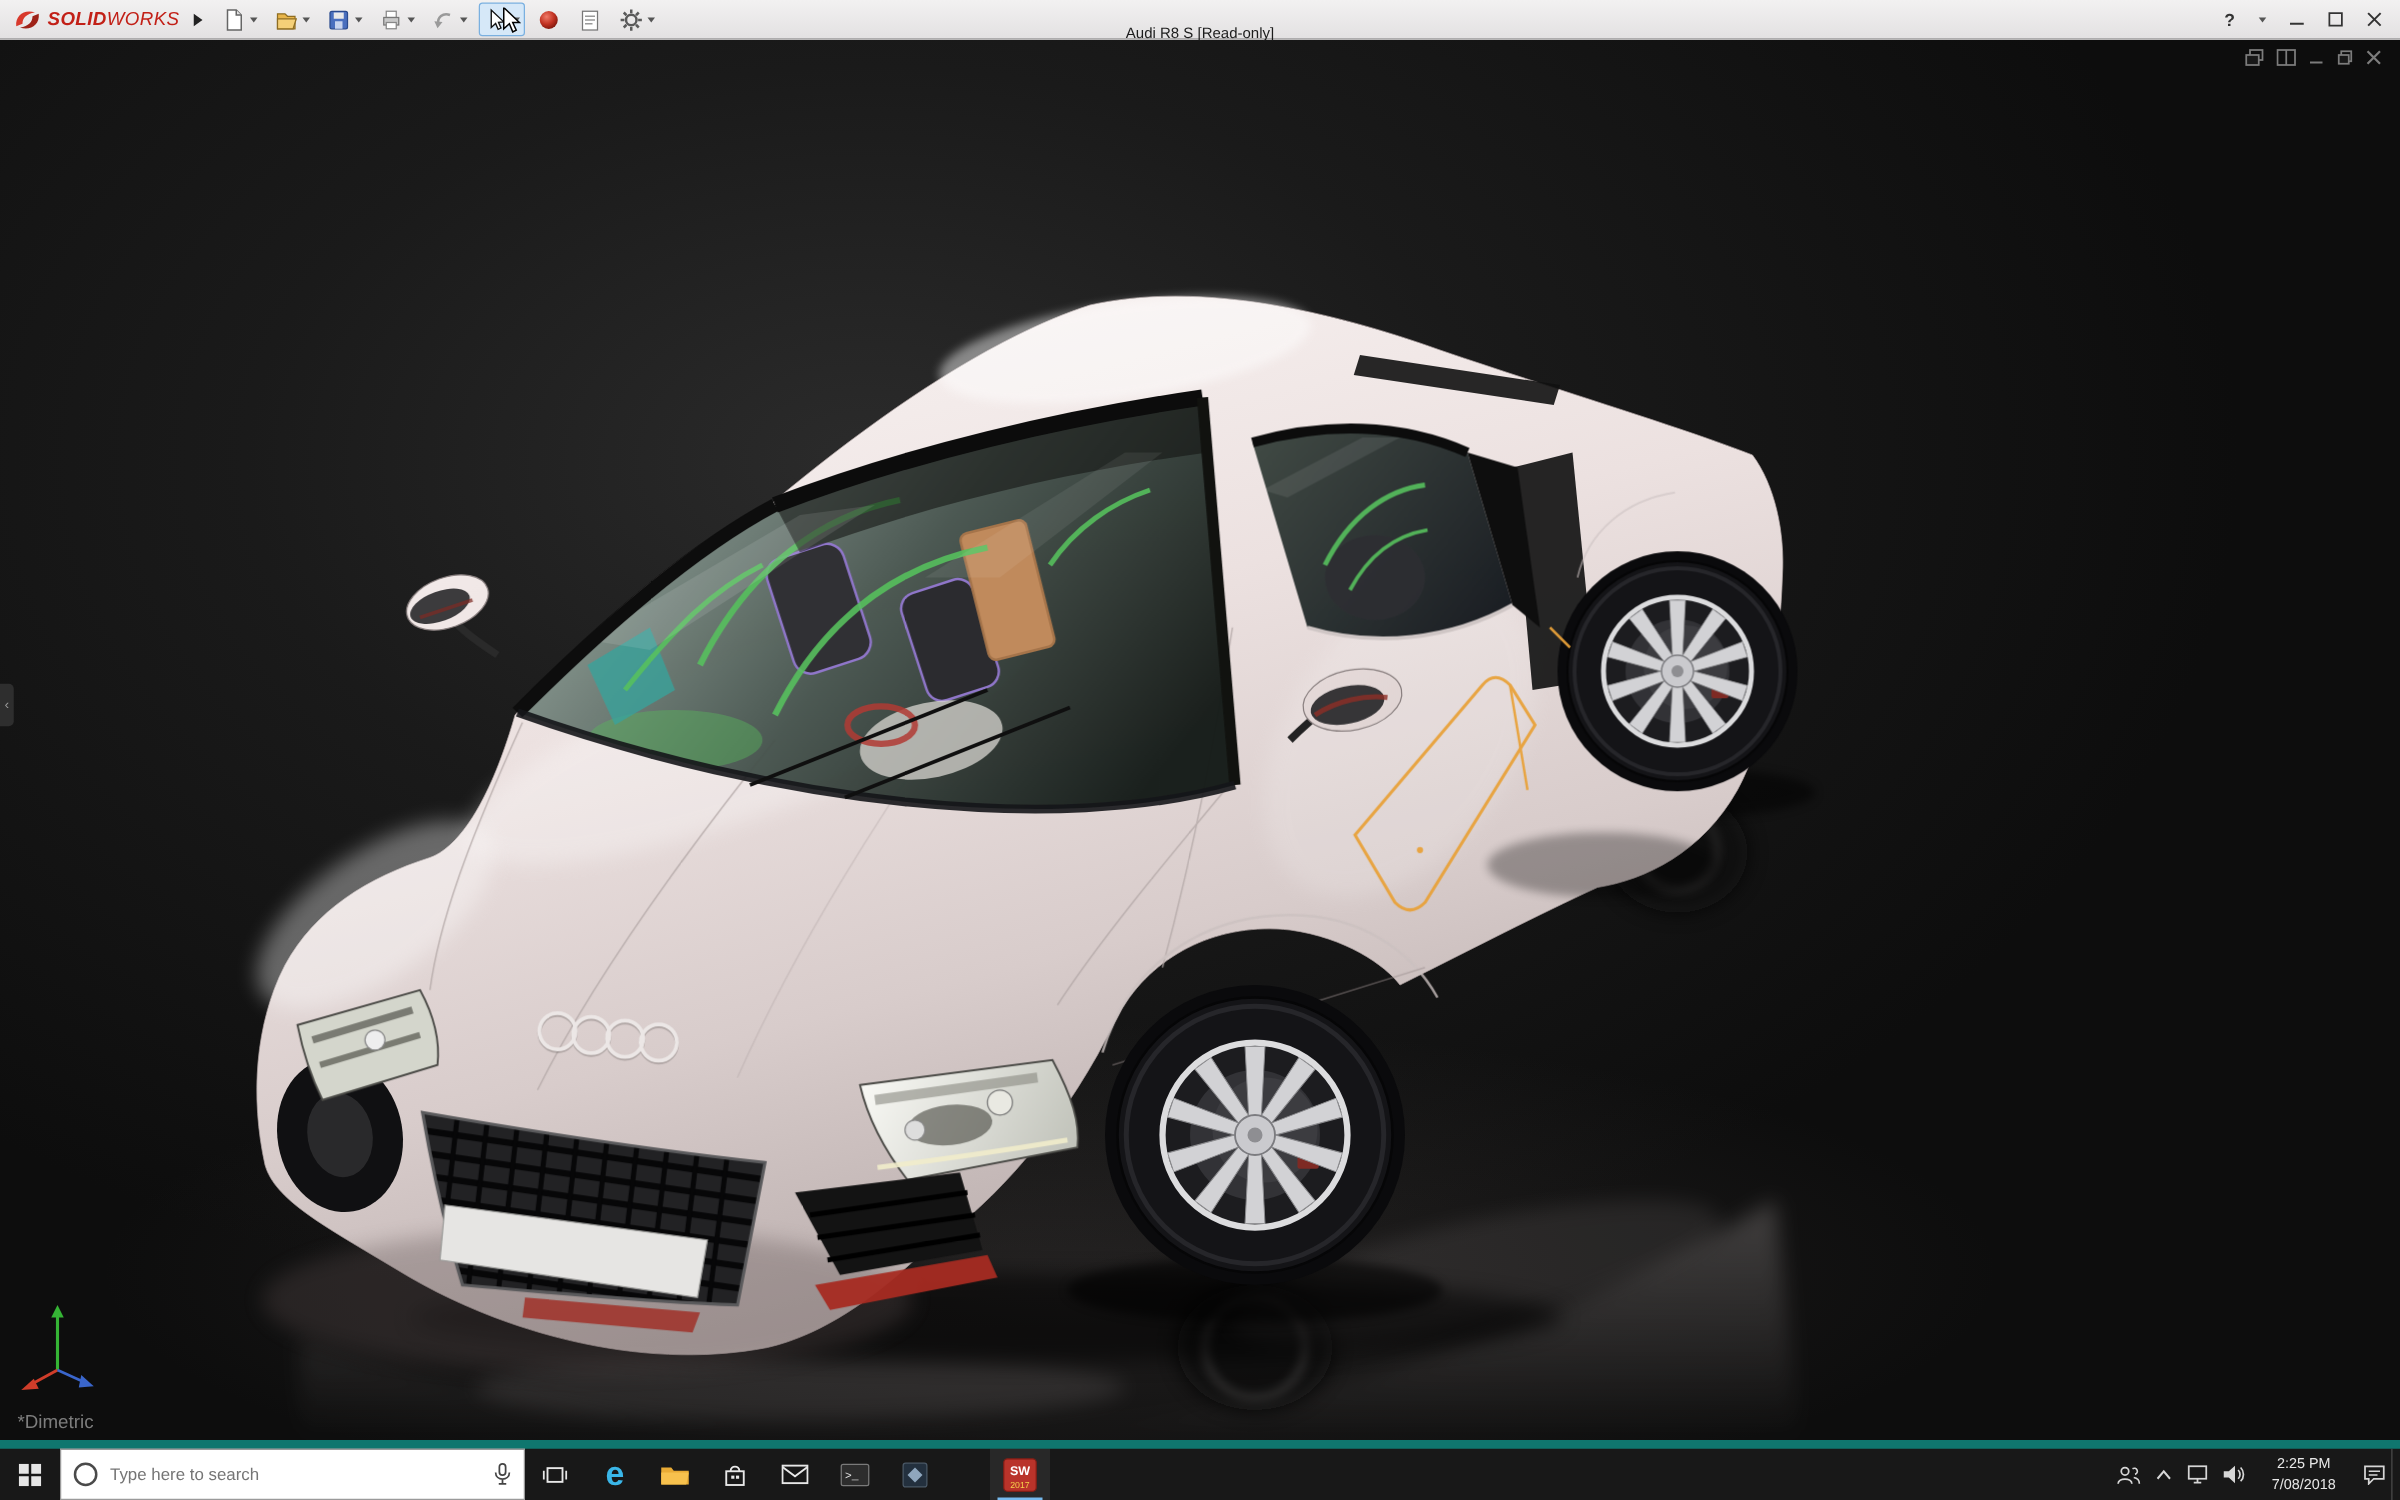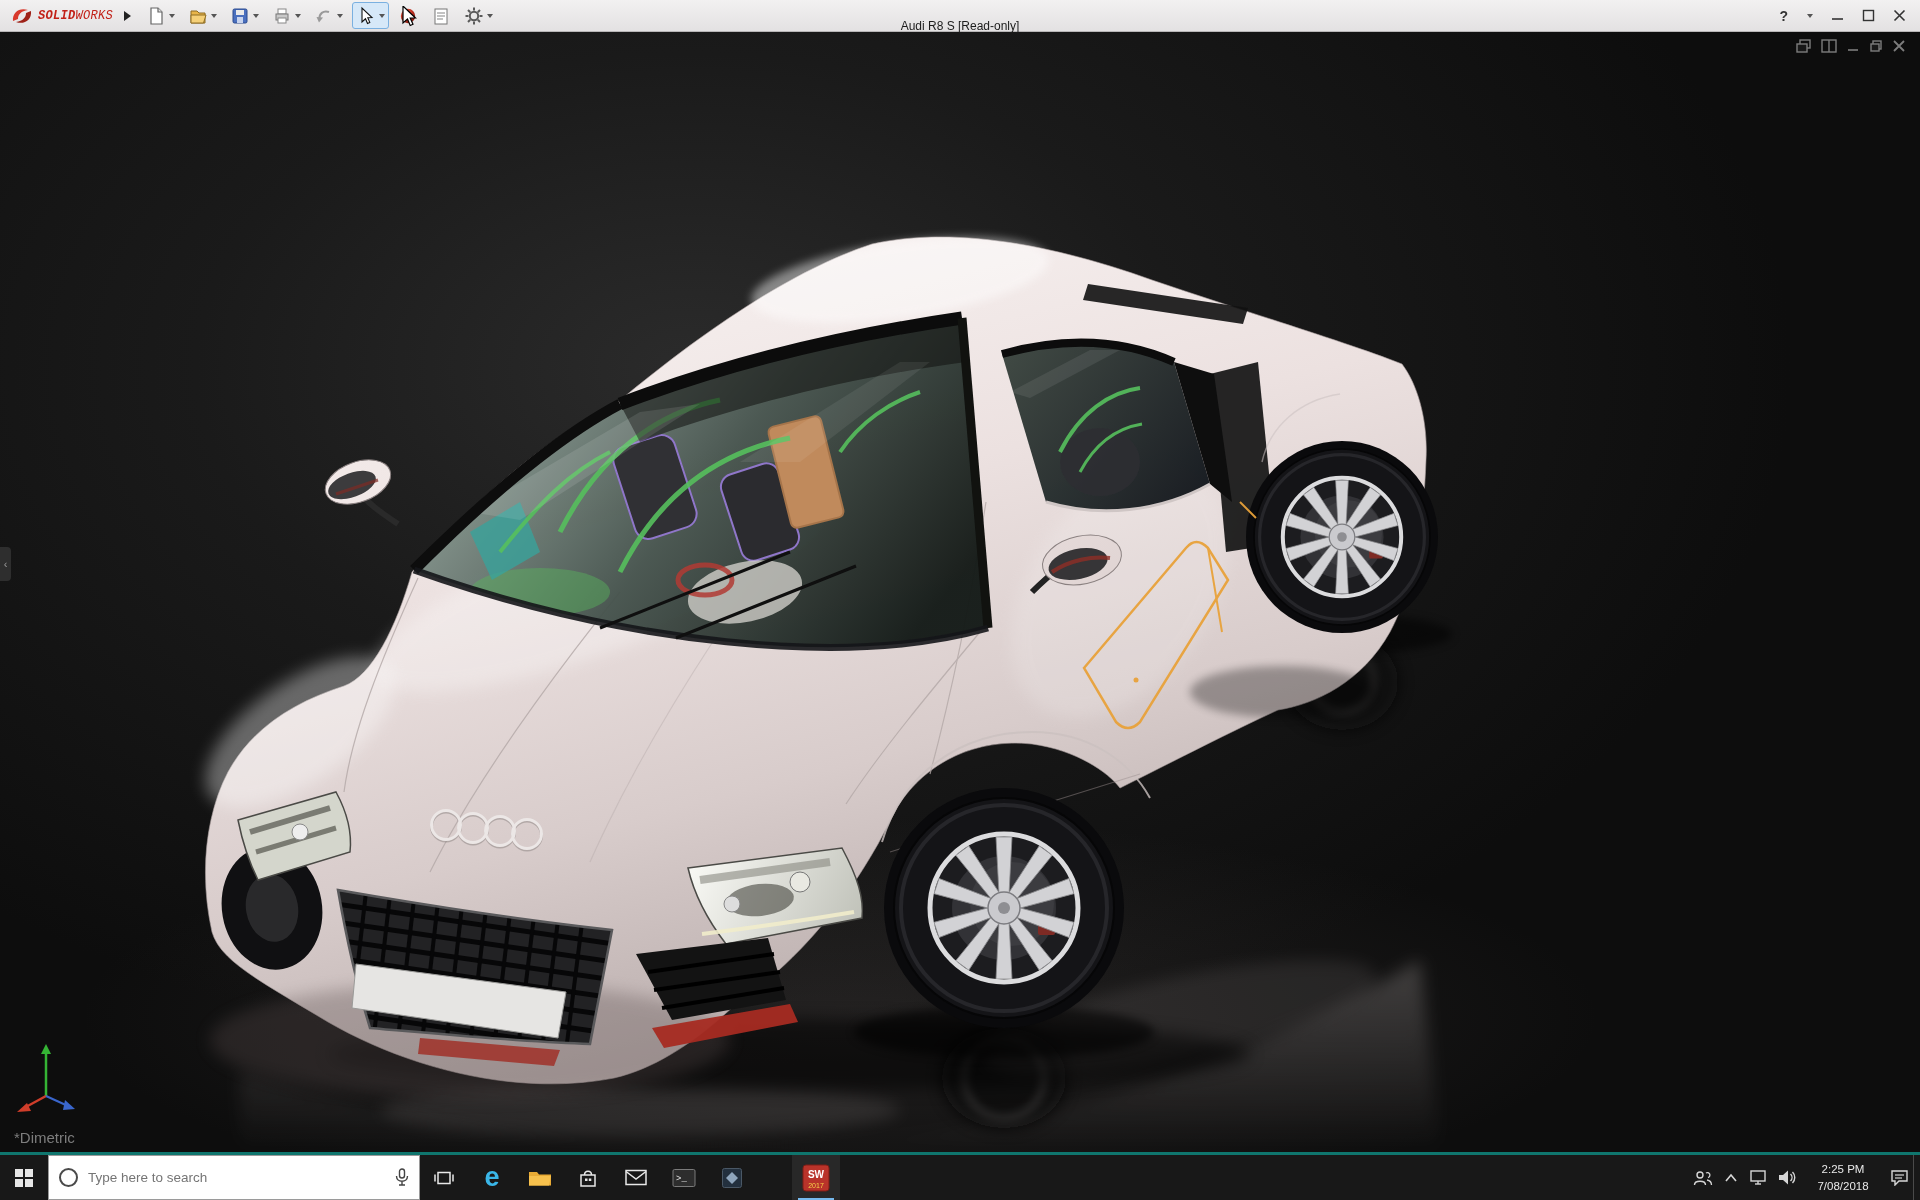--- a/index.html
+++ b/index.html
@@ -5,21 +5,21 @@
   * { margin:0; padding:0; box-sizing:border-box; user-select:none; }
   html,body { width:1920px; height:1200px; overflow:hidden; background:#000;
               font-family:"Liberation Sans", sans-serif; }
   .screen { position:relative; width:1920px; height:1200px; }
 
   
   .titlebar { position:absolute; top:0; left:0; width:100%; height:32px;
     background:linear-gradient(#f2f1f1,#e3e1e2); border-bottom:1px solid #b8b6b7;
     display:flex; align-items:center; padding:0 8px; z-index:20; }
   .brand { display:flex; align-items:center; gap:4px; padding:0 8px 0 2px; }
-  .brand .word { font-size:12px; font-style:italic; letter-spacing:.3px; color:#c22017;font-family:Liberation Mono, monospace; }
+  .brand .word { font-size:15px; font-style:italic; letter-spacing:.3px; color:#c22017; }
   .brand .solid { font-weight:700; }
   .menu-expand { margin:0 10px 0 2px; display:flex; align-items:center; cursor:pointer; }
   .toolbar { display:flex; align-items:center; gap:5px; }
   .tb-btn { display:flex; align-items:center; gap:2px; padding:3px 3px; border-radius:3px;
     border:1px solid transparent; height:27px; }
   .tb-btn.active { background:#d6e8f8; border:1px solid #7ab0e0; }
   .caret { width:0; height:0; border-left:3.5px solid transparent; border-right:3.5px solid transparent;
     border-top:4px solid #555; margin-left:1px; }
   .doc-title { position:absolute; left:50%; transform:translateX(-50%); font-size:12px;
     color:#1c1c1c; white-space:nowrap;margin-top:20px; }
@@ -34,21 +34,21 @@
   .doc-controls { position:absolute; top:7px; right:14px; display:flex; gap:9px; z-index:5; }
   .doc-controls .dc { opacity:.85; cursor:pointer; }
   .panel-tab { position:absolute; left:0; top:46%; width:11px; height:34px; background:#2e2e2e;
     border-radius:0 4px 4px 0; display:flex; align-items:center; justify-content:center; cursor:pointer; }
   .panel-tab span { color:#9a9a9a; font-size:11px; line-height:1; }
   .triad { position:absolute; left:12px; bottom:34px; }
   .view-label { position:absolute; left:14px; bottom:6px; color:#7d7d7d; font-size:15px; }
 
   
   .taskbar { position:absolute; bottom:0; left:0; width:100%; height:48px; background:#181818;
-    border-top:3px solid #0f766e; display:flex; align-items:stretch; z-index:30; }
+    border-top:7px solid #0f766e; display:flex; align-items:stretch; z-index:30; }
   .tb-app { width:48px; display:flex; align-items:center; justify-content:center; cursor:pointer; position:relative; }
   .tb-app.active { background:rgba(255,255,255,.07);margin-left:36px; }
   .tb-app.active::after { content:""; position:absolute; bottom:0; left:6px; right:6px; height:2.5px; background:#76b9ed; }
   .search-box { width:372px; background:#ffffff; display:flex; align-items:center; gap:10px;
     padding:0 10px; border:1px solid #9a9a9a; }
   .cortana-ring { width:19px; height:19px; border:2.5px solid #4a4a4a; border-radius:50%; flex:none; }
   .search-box input { flex:1; border:none; outline:none; font-size:13.5px; color:#444;
     font-family:"Liberation Sans",sans-serif; background:transparent; }
   .search-box input::placeholder { color:#757575; }
   .edge-e { font-size:27px; font-weight:700; color:#3ab6e8; line-height:1; }

